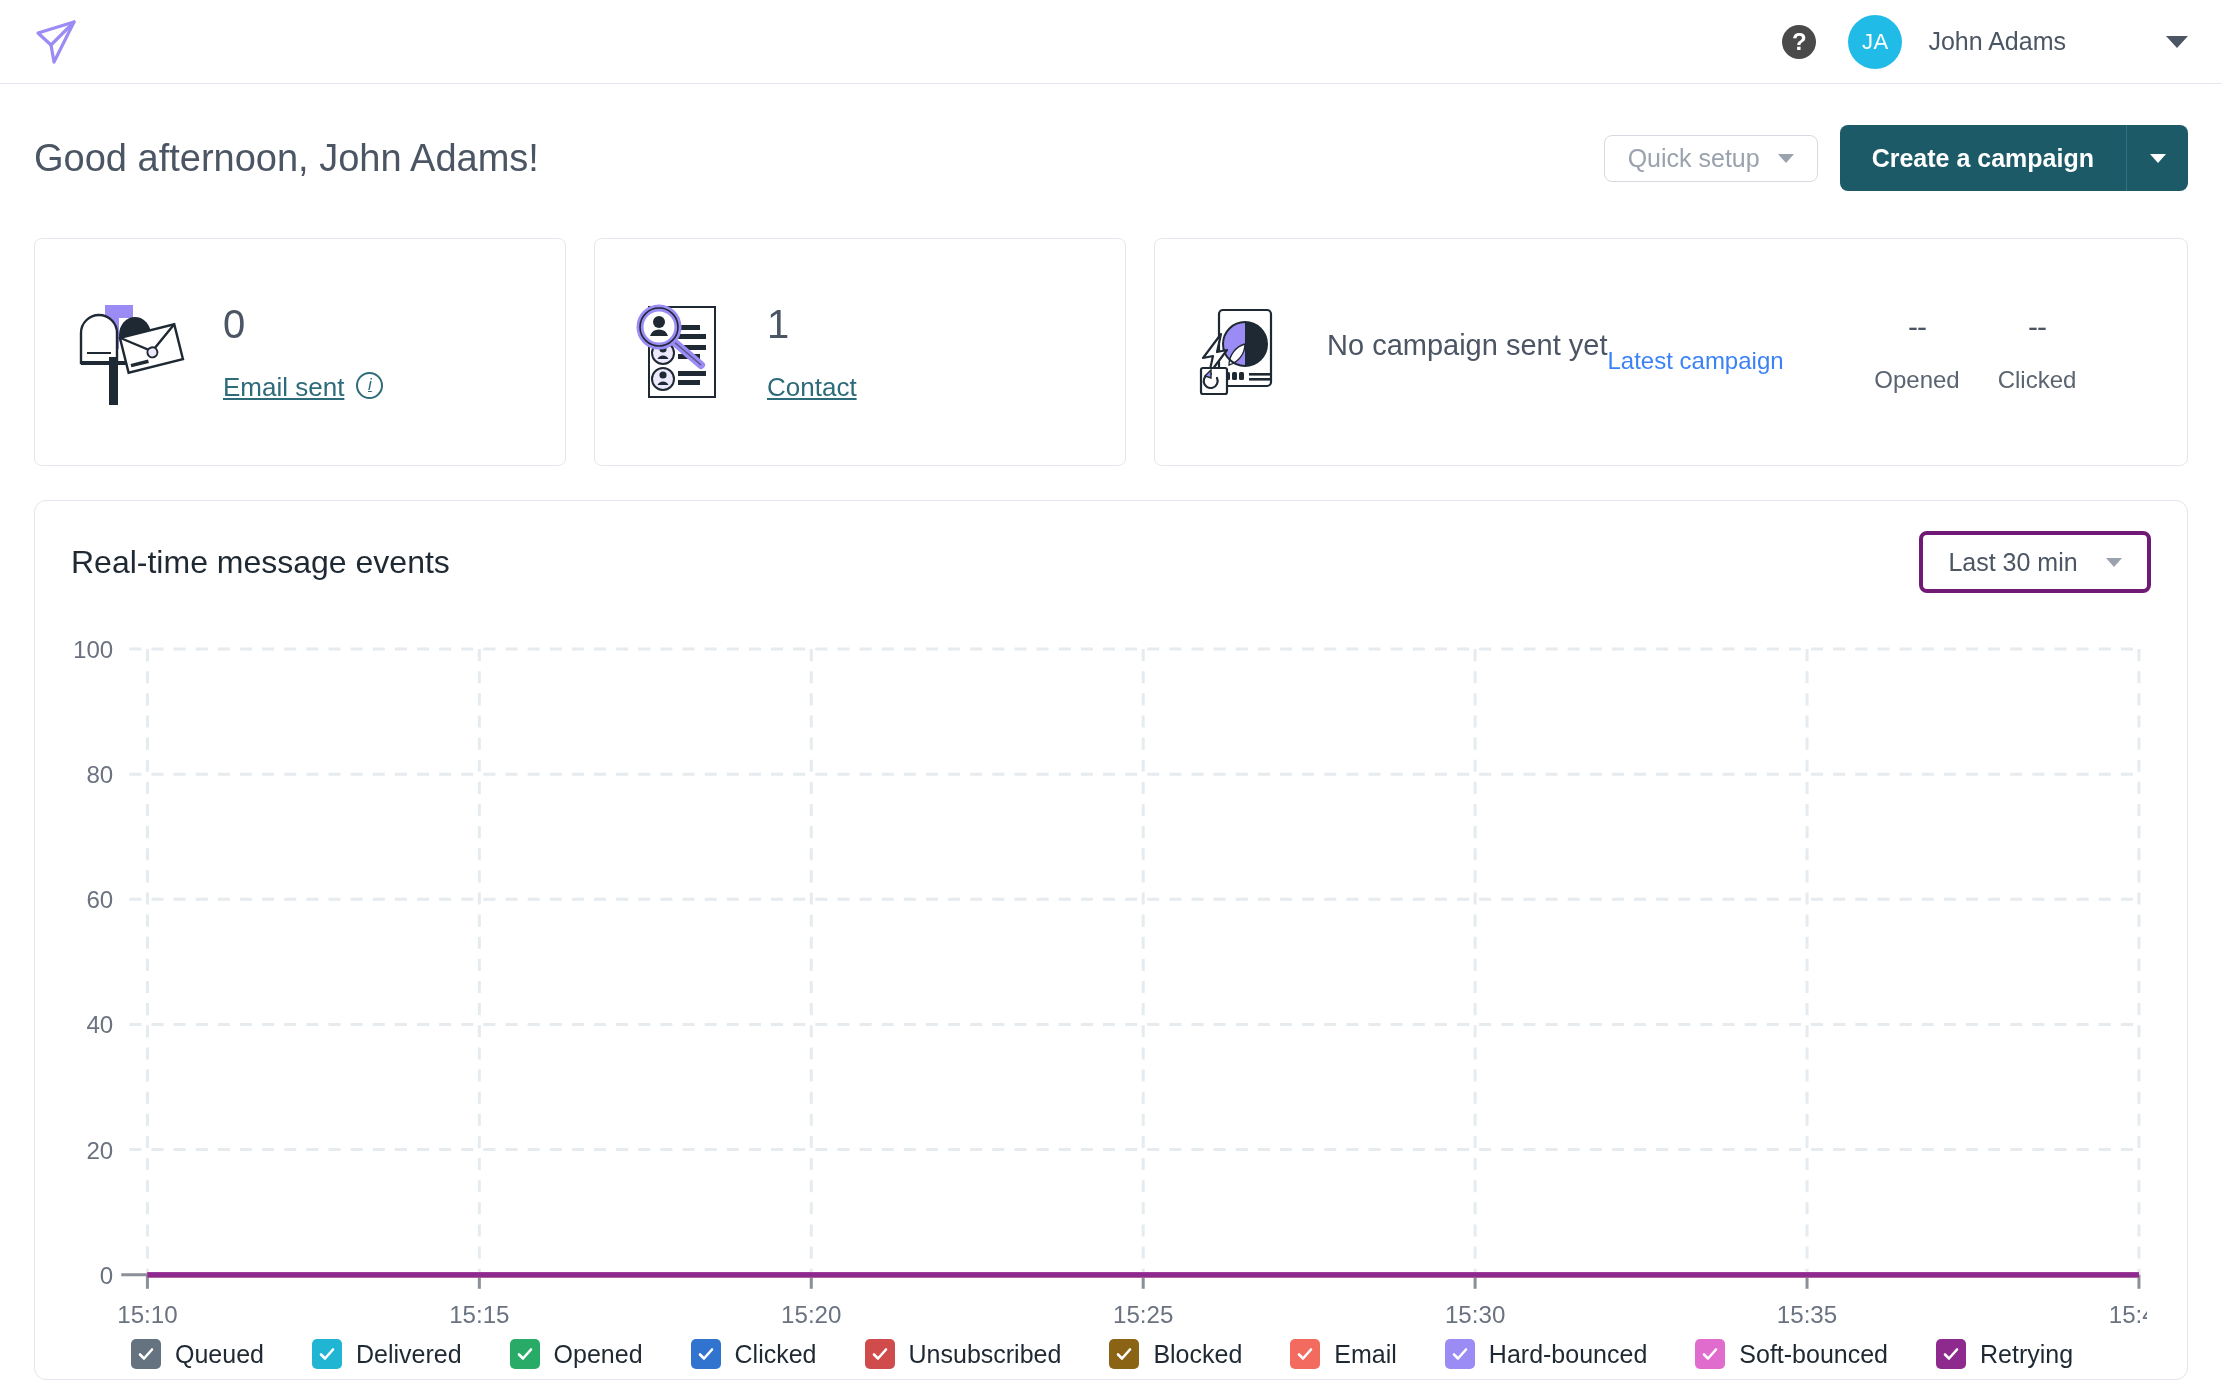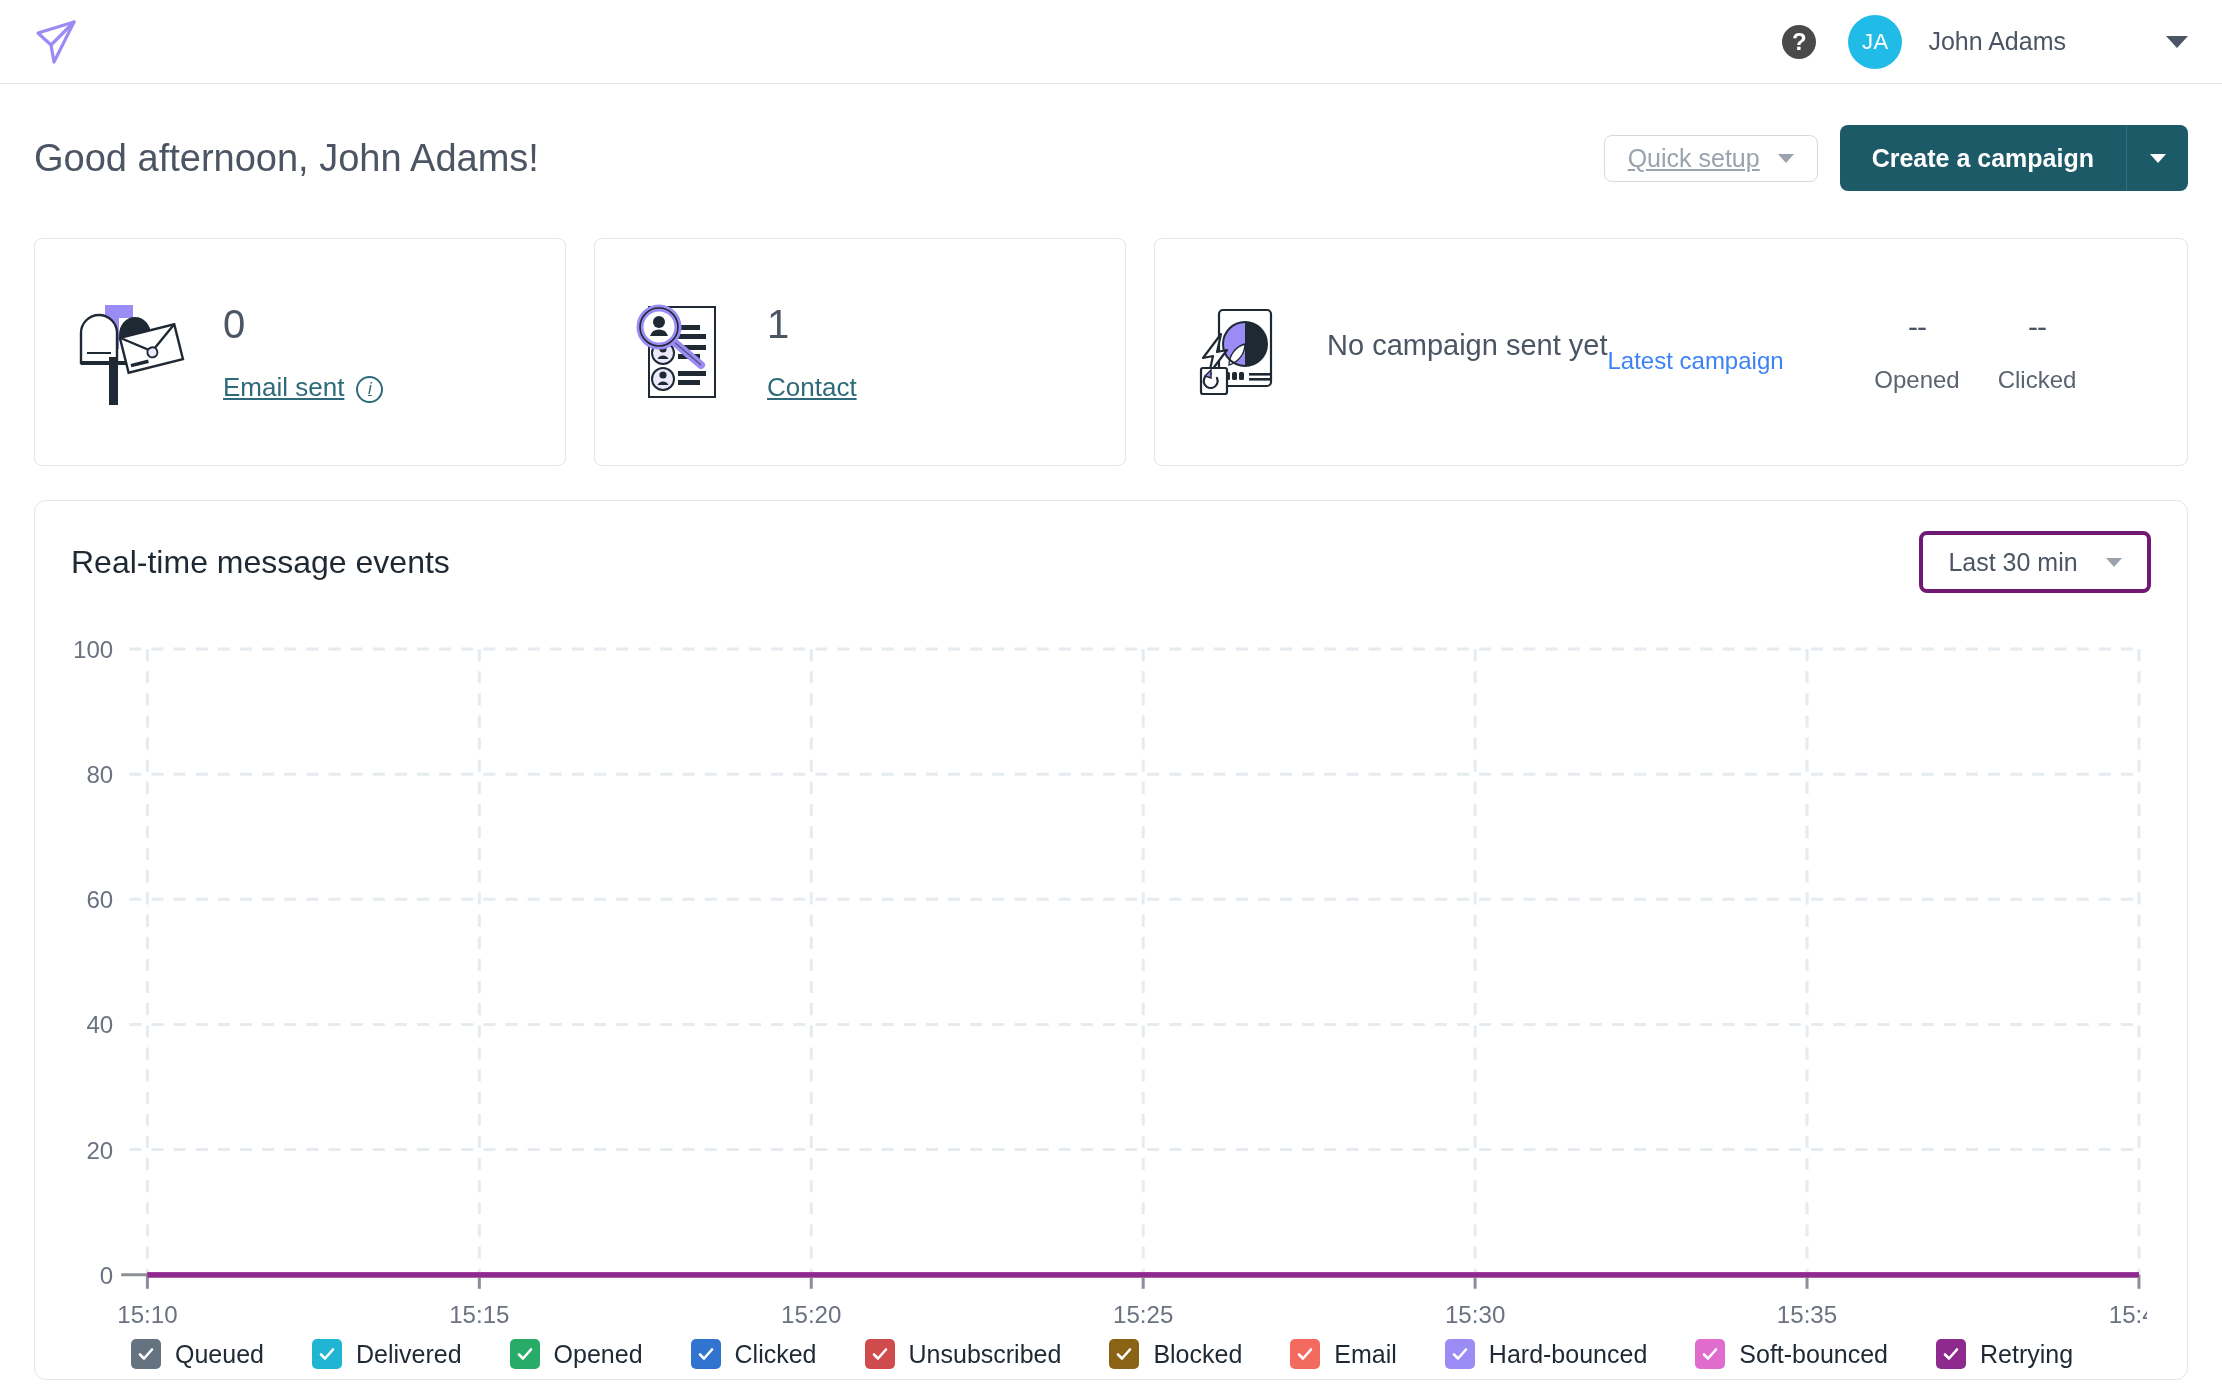--- a/index.html
+++ b/index.html
@@ -73,21 +73,20 @@
   }
   .greeting { font-size: 38px; color: #4b5563; font-weight: normal; }
   .greeting-actions { margin-left: auto; display: flex; align-items: center; gap: 22px; }
   .btn-quick {
     height: 47px; min-width: 214px;
     border: 1px solid #d6dae0; border-radius: 8px;
     background: #fff; color: #9aa2ad;
     font-size: 25px;
     display: flex; align-items: center; justify-content: center; gap: 18px;
     cursor: pointer;
-    text-decoration: underline;
   }
   .btn-quick .caret { border-top-color: #9aa2ad; }
   .btn-create-group { display: flex; }
   .btn-create {
     height: 66px; padding: 4px 32px;
     background: #1d5a68; color: #fff;
     font-size: 25px; font-weight: bold;
     border: none; border-radius: 8px 0 0 8px;
     display: flex; align-items: center; cursor: pointer;
   }
@@ -114,21 +113,21 @@
     display: flex; align-items: center;
     padding: 0 34px;
   }
   .card-sm { width: 532px; }
   .card-lg { flex: 1; }
   .card-illus { flex: 0 0 auto; margin-right: 34px; }
   .stat-value { font-size: 40px; color: #4b5563; line-height: 1.1; }
   .stat-link {
     font-size: 26px; color: #2e6b7a;
     text-decoration: underline;
-    display: inline-flex; align-items: flex-end; gap: 12px;
+    display: inline-flex; align-items: flex-start; gap: 12px;
     margin-top: 26px; cursor: pointer;
   }
   .info-circle {
     width: 27px; height: 27px; border-radius: 50%;
     border: 2px solid #2e6b7a; color: #2e6b7a;
     font-size: 17px; font-style: italic;
     display: inline-flex; align-items: center; justify-content: center;
     text-decoration: none; flex: 0 0 auto;
   }
   .campaign-text { display: flex; flex-direction: row; }

